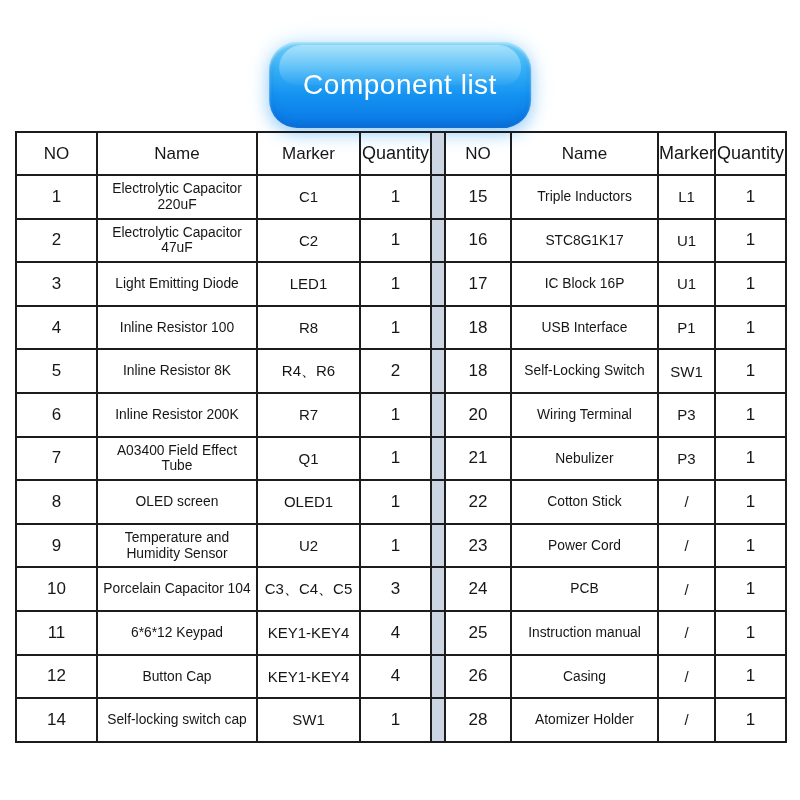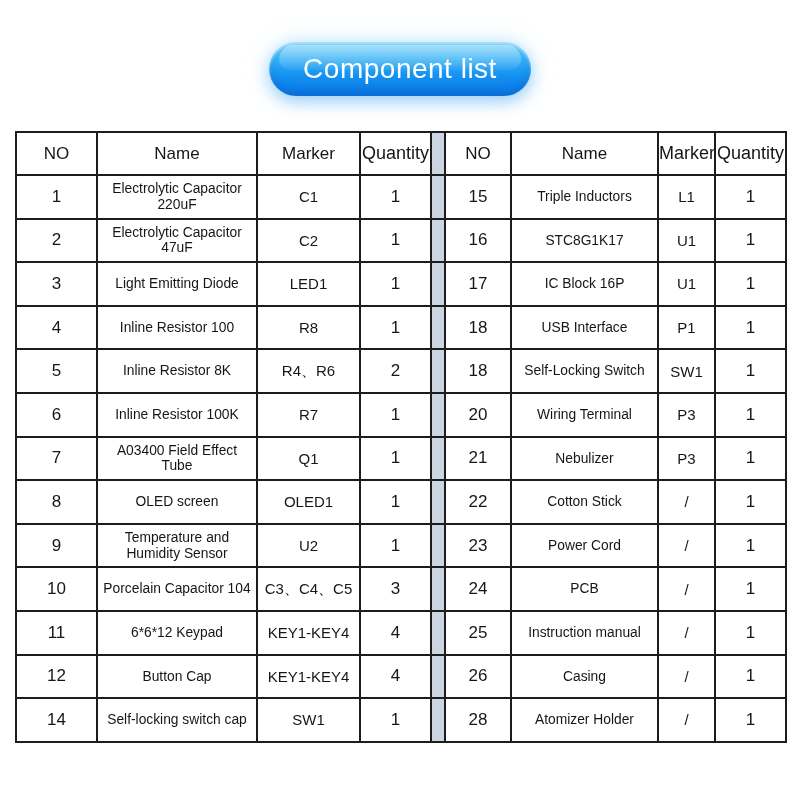--- a/index.html
+++ b/index.html
@@ -19,21 +19,21 @@
   }
 
   
   .title-pill {
     position: absolute;
     top: 42px;
     left: 50%;
     transform: translateX(-50%);
     min-width: 158px;
     height: 54px;
-    padding: 0 34px;
+    padding: 16px 34px;
     border-radius: 28px;
     display: flex;
     align-items: center;
     justify-content: center;
     color: #ffffff;
     font-size: 28px;
     letter-spacing: 0.5px;
     background: linear-gradient(180deg, #6fd0f9 0%, #38b2f6 30%, #1492f1 62%, #0c7fe9 88%, #0b74dd 100%);
     box-shadow:
       0 6px 16px rgba(70, 165, 245, 0.45),
@@ -177,21 +177,21 @@
             <td class="td-marker">R4、R6</td>
             <td class="td-qty">2</td>
             <td class="td-spacer"></td>
             <td class="td-no">18</td>
             <td class="td-name">Self-Locking Switch</td>
             <td class="td-marker">SW1</td>
             <td class="td-qty">1</td>
           </tr>
           <tr>
             <td class="td-no">6</td>
-            <td class="td-name">Inline Resistor 100K</td>
+            <td class="td-name">Inline Resistor 200K</td>
             <td class="td-marker">R7</td>
             <td class="td-qty">1</td>
             <td class="td-spacer"></td>
             <td class="td-no">20</td>
             <td class="td-name">Wiring Terminal</td>
             <td class="td-marker">P3</td>
             <td class="td-qty">1</td>
           </tr>
           <tr>
             <td class="td-no">7</td>

